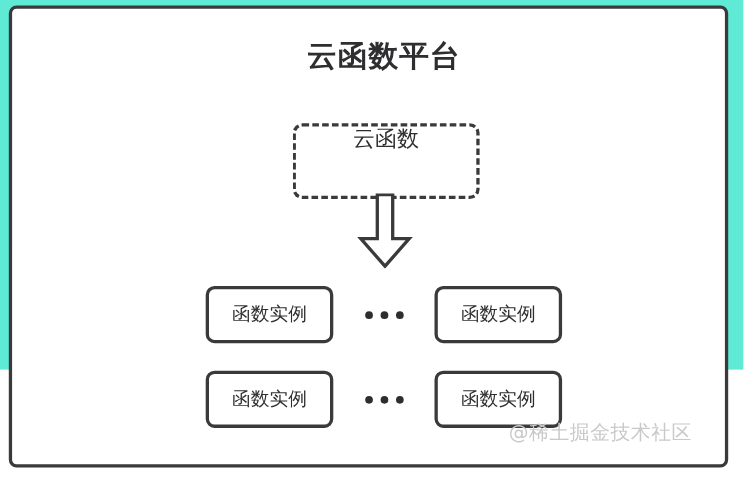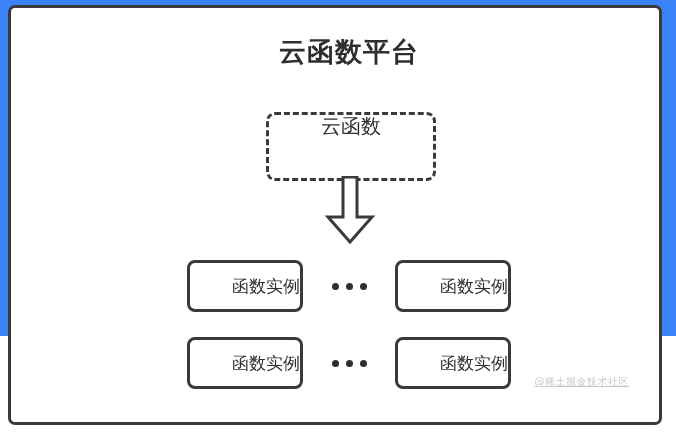--- a/index.html
+++ b/index.html
@@ -10,21 +10,21 @@
   body {
     width: 676px;
     height: 434px;
     font-family: "DejaVu Sans", "Liberation Sans", sans-serif;
     overflow: hidden;
   }
   #canvas {
     position: relative;
     width: 676px;
     height: 336px;
-    background: #3b82f6;
+    background: #5eead4;
   }
 
   
   .platform-frame {
     position: absolute;
     left: 8px;
     top: 5px;
     width: 654px;
     height: 420px;
     box-sizing: border-box;
@@ -92,21 +92,21 @@
 
   .instance-box {
     width: 116px;
     height: 52px;
     box-sizing: border-box;
     border: 3px solid #3a3a3c;
     border-radius: 8px;
     background: #ffffff;
     display: flex;
     align-items: center;
-    justify-content: flex-end;
+    justify-content: center;
   }
   .instance-label {
     font-size: 17px;
     color: #2e2e30;
     line-height: 20px;
     white-space: nowrap;
   }
 
   .ellipsis-gap {
     width: 92px;
@@ -126,27 +126,26 @@
     width: 0;
     height: 0;
     overflow: hidden;
     opacity: 0;
   }
 
   
   .watermark {
     position: absolute;
     right: 30px;
-    bottom: 32px;
-    font-size: 10px;
+    bottom: 20px;
+    font-size: 18px;
     color: #c9c9cc;
     letter-spacing: 0.5px;
     line-height: 16px;
     white-space: nowrap;
-    text-decoration: underline;
   }
 </style>
 </head>
 <body>
 
 <div id="canvas">
 
   <div class="platform-frame">
 
     <div class="platform-title">云函数平台</div>

